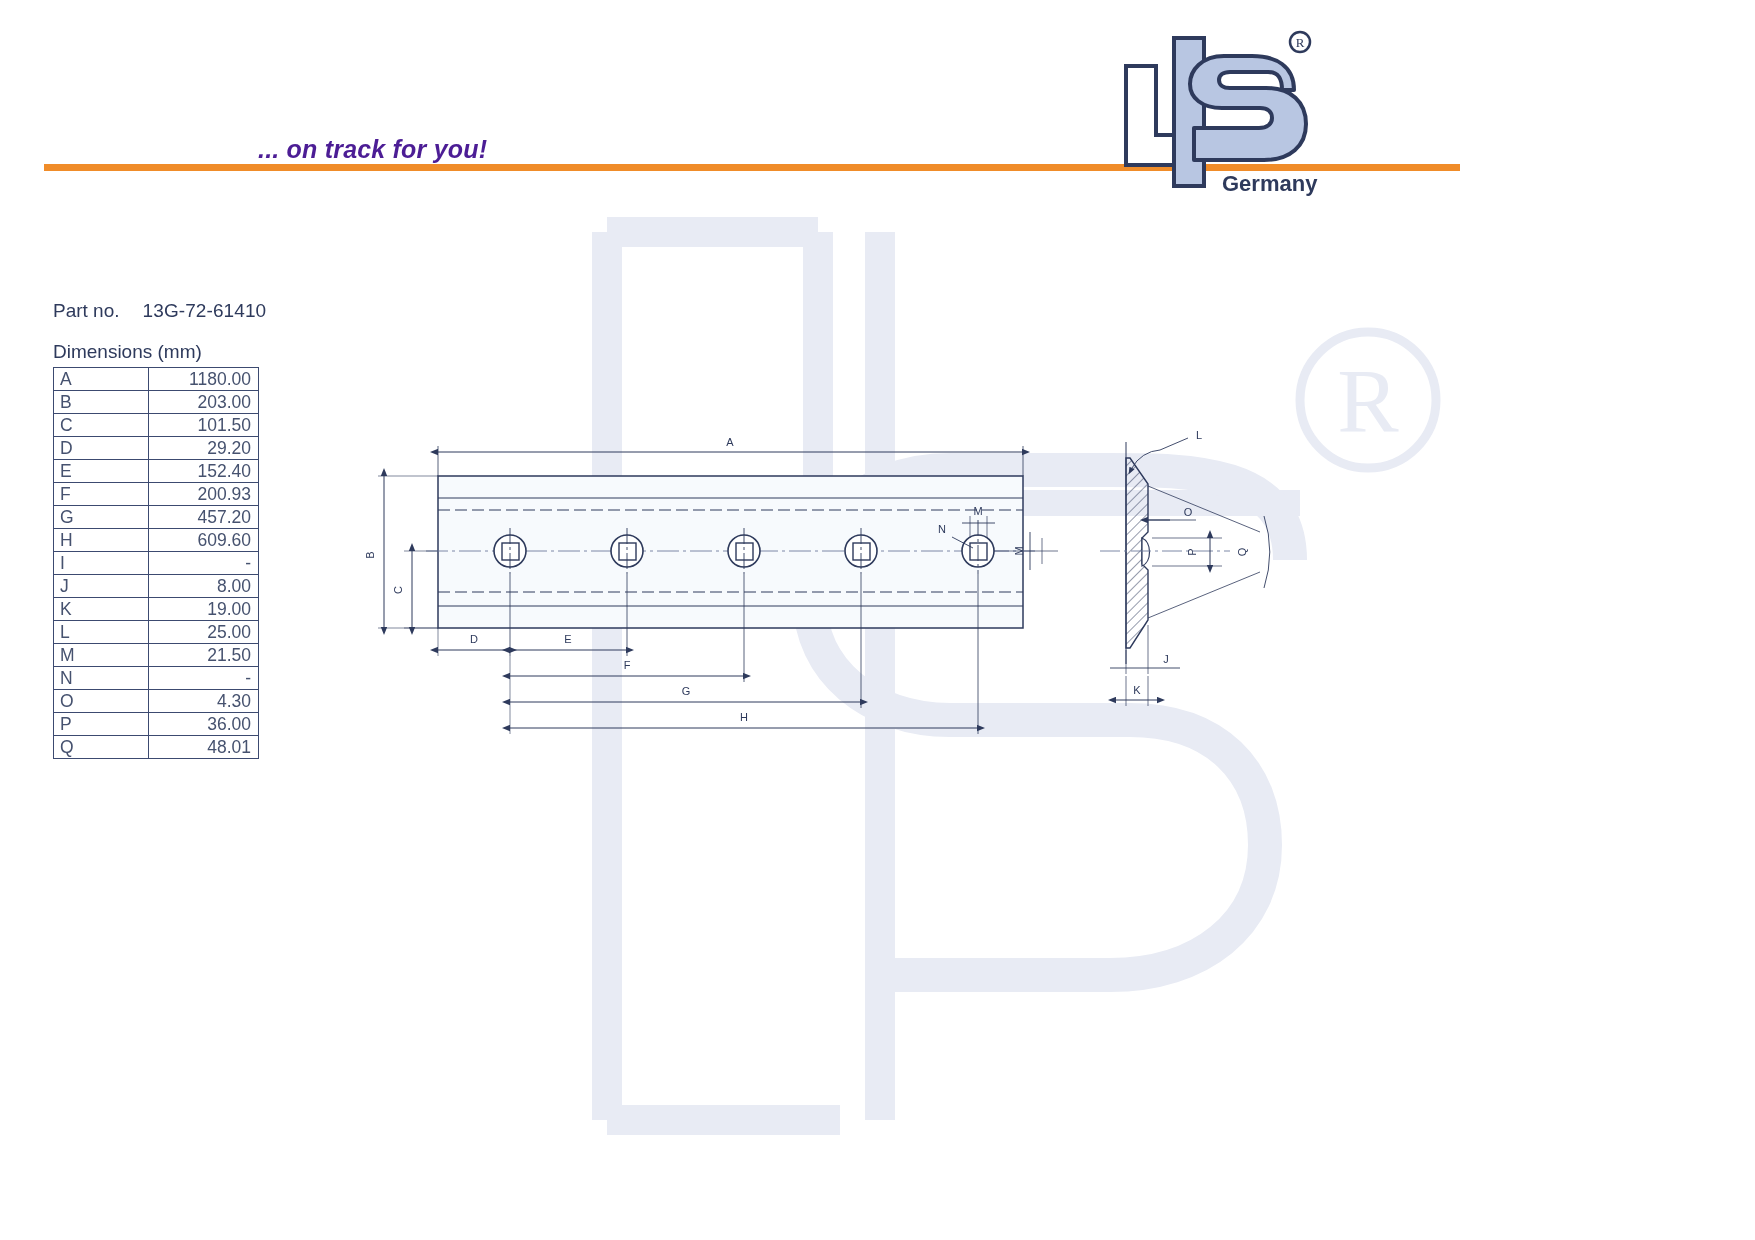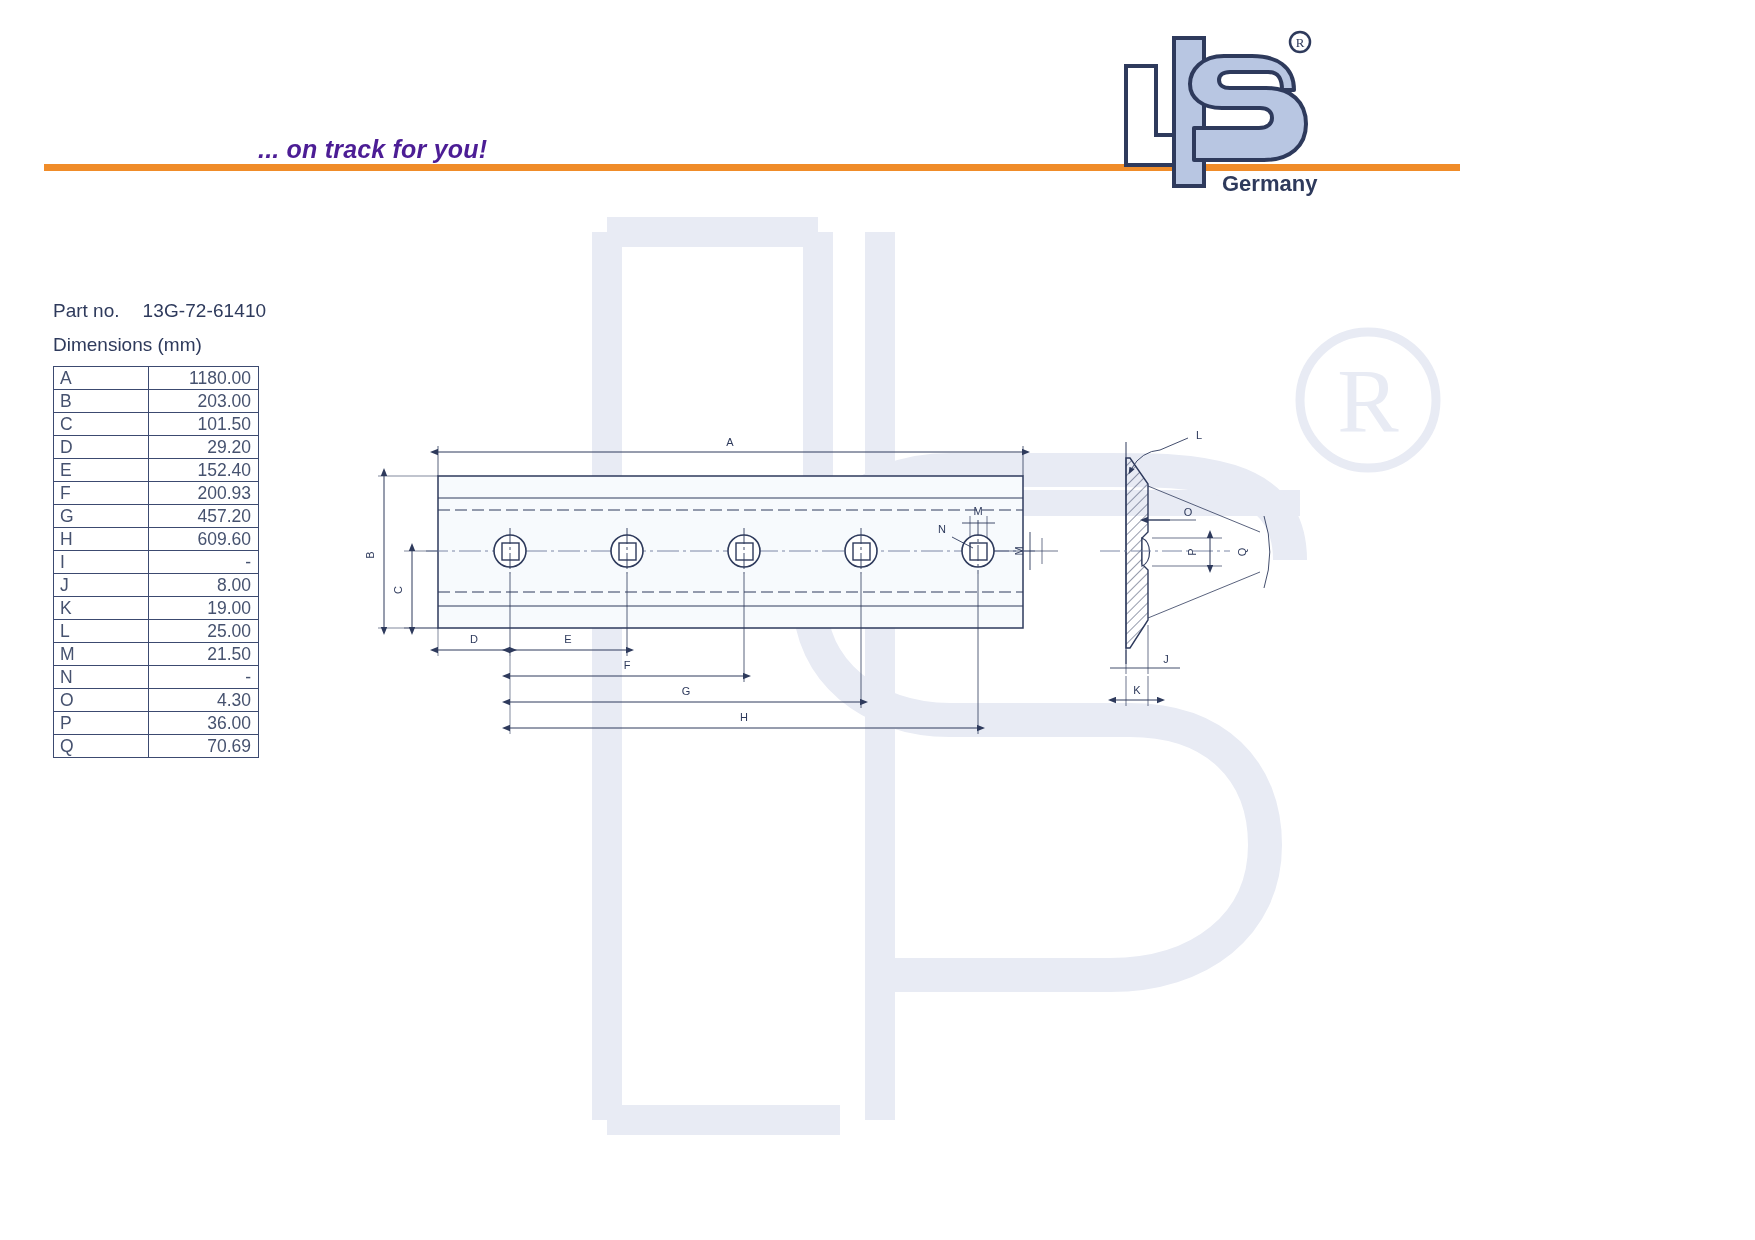--- a/index.html
+++ b/index.html
@@ -61,34 +61,34 @@
   #part-block {
     position: absolute;
     left: 53px;
     top: 300px;
     z-index: 4;
   }
   .part-line {
     display: flex;
     align-items: baseline;
     font-size: 19px;
-    margin-bottom: 12px;
+    margin-bottom: 19px;
   }
   .part-label { color: #2e3a5c; }
   .part-value {
     font-weight: normal;
     margin-left: 23px;
     color: #2e3a5c;
     letter-spacing: .1px;
   }
   #dims-caption {
     font-size: 19px;
     color: #2e3a5c;
     margin-top: 1px;
-    margin-bottom: 10px;
+    margin-bottom: 4px;
   }
 
   
   #dim-table {
     border-collapse: collapse;
     width: 206px;
     table-layout: fixed;
     background: rgba(255,255,255,0.82);
   }
   #dim-table td {
@@ -263,21 +263,21 @@
         <tr>
           <td class="key">O</td>
           <td class="val">4.30</td>
         </tr>
         <tr>
           <td class="key">P</td>
           <td class="val">36.00</td>
         </tr>
         <tr>
           <td class="key">Q</td>
-          <td class="val">70.69</td>
+          <td class="val">48.01</td>
         </tr>
       </tbody>
   </table>
 </div>
 
 <svg id="drawing" viewBox="0 0 1240 330" xmlns="http://www.w3.org/2000/svg">
 
   <defs>
     <pattern id="hatch" patternUnits="userSpaceOnUse" width="7" height="7" patternTransform="rotate(45)">
       <line x1="0" y1="0" x2="0" y2="7" stroke="#2e3a5c" stroke-width="1"></line>

